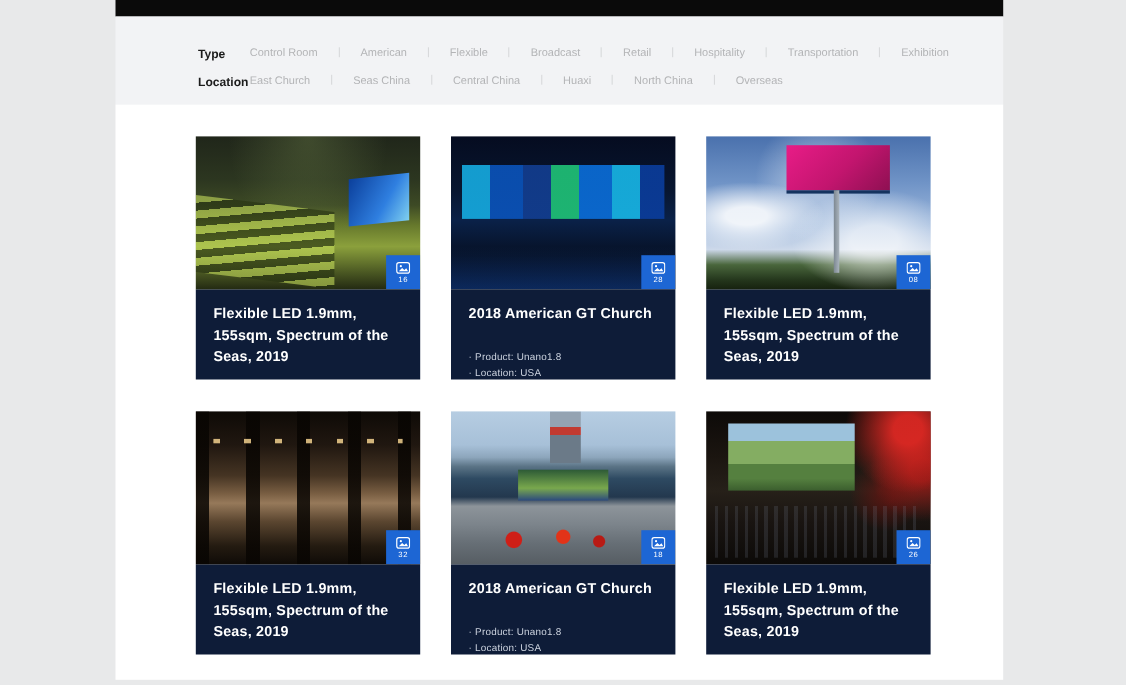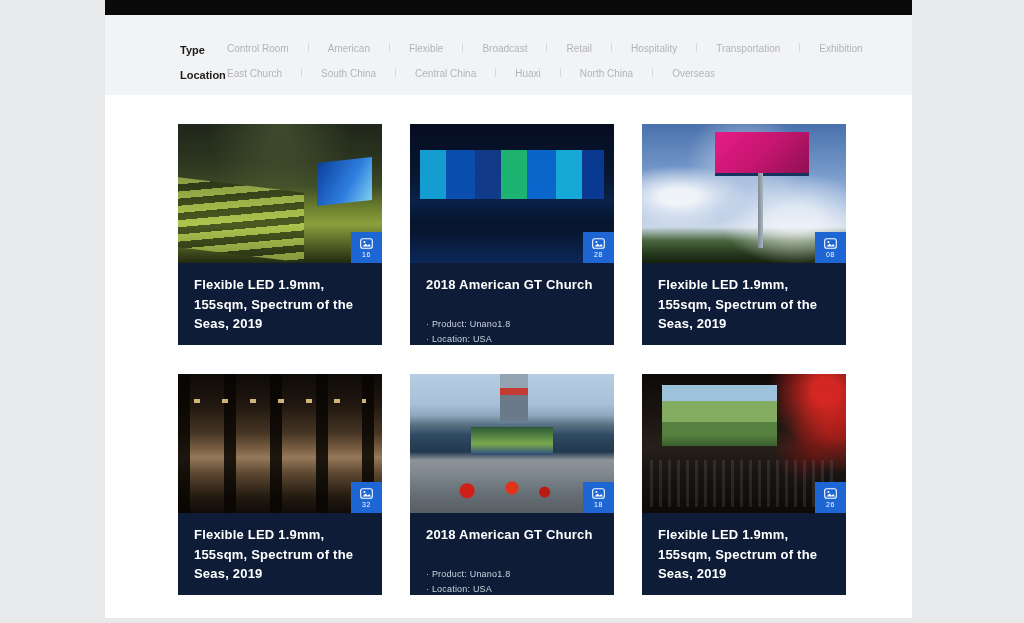--- a/index.html
+++ b/index.html
@@ -120,21 +120,21 @@
         </div>
       </div>
     </div>
 
     <div class="filter-block">
       <div class="filter-label">Location</div>
       <div class="filter-lines">
         <div class="filter-line">
           <span class="filter-item">East Church</span>
           <span class="filter-divider"></span>
-          <span class="filter-item">South China</span>
+          <span class="filter-item">Seas China</span>
           <span class="filter-divider"></span>
           <span class="filter-item">Central China</span>
           <span class="filter-divider"></span>
           <span class="filter-item">Huaxi</span>
           <span class="filter-divider"></span>
           <span class="filter-item">North China</span>
           <span class="filter-divider"></span>
           <span class="filter-item">Overseas</span>
         </div>
       </div>

